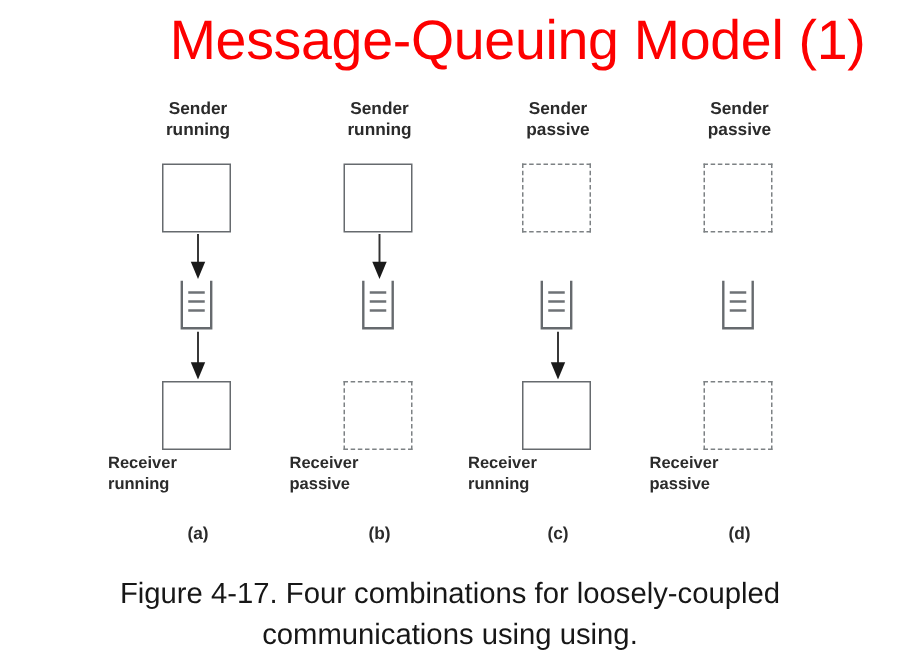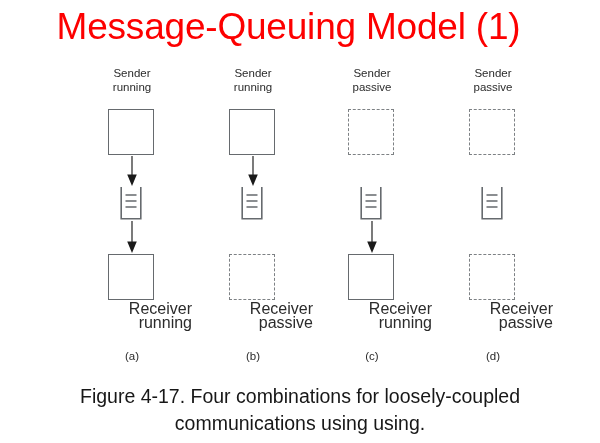--- a/index.html
+++ b/index.html
@@ -15,36 +15,37 @@
     font-family: "Liberation Sans", sans-serif;
     color: #1a1a1a;
   }
 
   
   #slide-title {
     position: absolute;
     left: 0;
     top: 4px;
     width: 577px;
-    text-align: center;
+    text-align: right;
     font-size: 37px;
     line-height: 46px;
     font-weight: normal;
     color: #fd0000;
     letter-spacing: -0.2px;
     white-space: nowrap;
   }
 
   
   #figure-area {
     position: absolute;
     left: 0;
     top: 66px;
     width: 508px;
     height: 310px;
+    font-weight: bold;
   }
 
   .column {
     position: absolute;
     top: 0;
     width: 120px;
     height: 310px;
   }
   .col-a { left: 72px; }
   .col-b { left: 193px; }
@@ -59,22 +60,22 @@
     text-align: center;
     font-size: 11.5px;
     line-height: 14px;
     color: #2b2b2b;
   }
   .col-label-bottom {
     position: absolute;
     top: 236px;
     left: 0;
     width: 120px;
-    text-align: right;
-    font-size: 16px;
+    text-align: left;
+    font-size: 11px;
     line-height: 14px;
     color: #2b2b2b;
   }
   .col-letter {
     position: absolute;
     top: 283px;
     left: 0;
     width: 120px;
     text-align: center;
     font-size: 11.5px;

